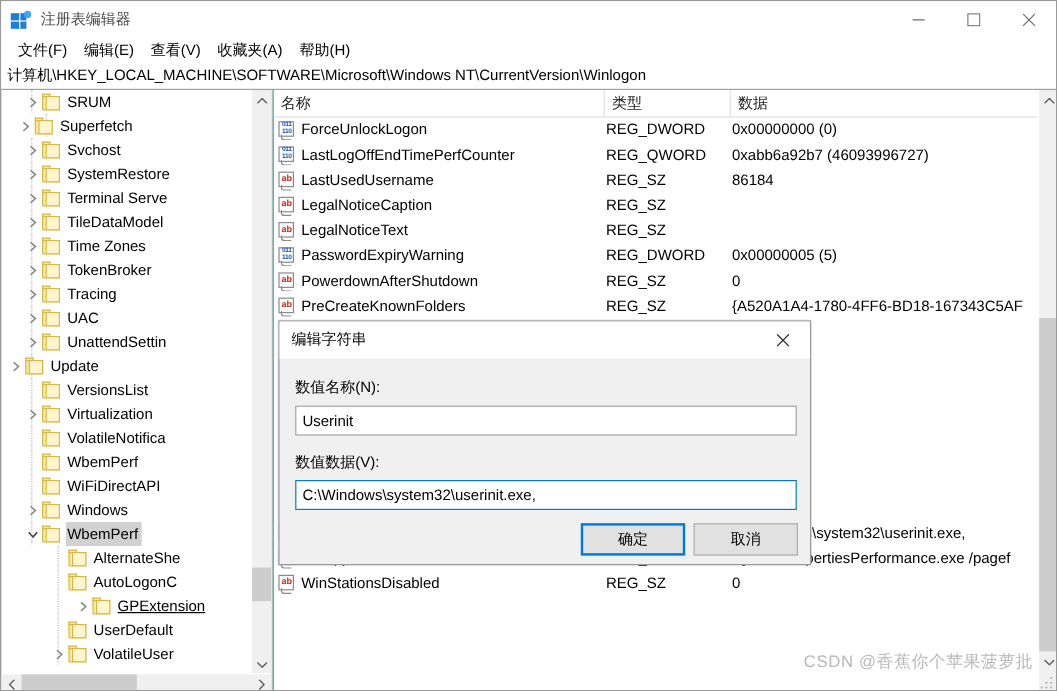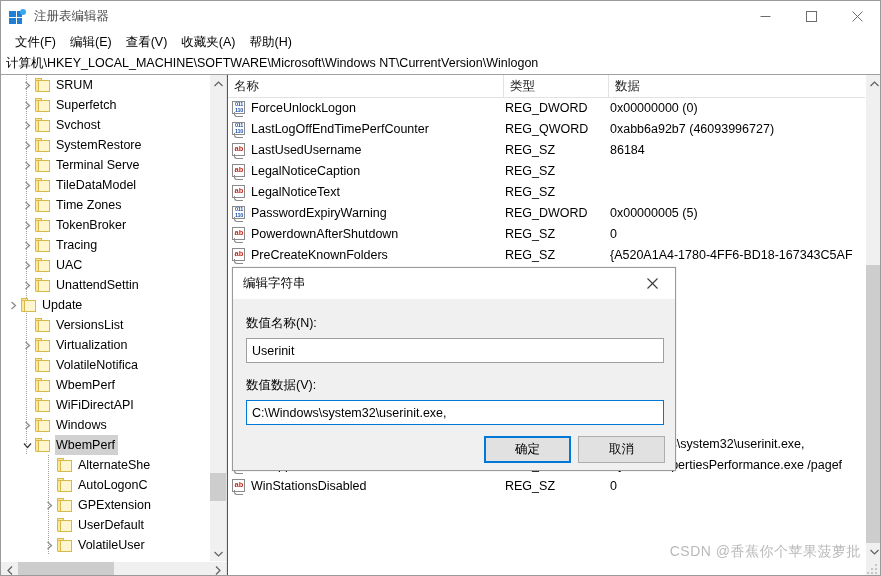--- a/index.html
+++ b/index.html
@@ -509,21 +509,21 @@
                   <path d="M2.5 1 L6.5 4.5 L2.5 8" fill="none" stroke="#8b8b8b" stroke-width="1.3"></path>
                 </svg>
               </div>
               <div class="folder">
                 <div class="tab"></div>
                 <div class="body"></div>
                 <div class="flap"></div>
               </div>
               <span class="tree-label">SRUM</span>
             </div>
-            <div class="tree-row" style="padding-left: 18px;">
+            <div class="tree-row" style=" margin-left: 12px;">
               <div class="dotline" style="left: 25px; top: 0px; height: 20px;"></div>
               <div class="twisty">
                 <svg width="9" height="9" viewBox="0 0 9 9">
                   <path d="M2.5 1 L6.5 4.5 L2.5 8" fill="none" stroke="#8b8b8b" stroke-width="1.3"></path>
                 </svg>
               </div>
               <div class="folder">
                 <div class="tab"></div>
                 <div class="body"></div>
                 <div class="flap"></div>
@@ -765,21 +765,21 @@
             <div class="tree-row" style="padding-left: 40px;">
               <div class="dotline" style="left: 47px; top: 0px; height: 20px;"></div>
               <div class="twisty"></div>
               <div class="folder">
                 <div class="tab"></div>
                 <div class="body"></div>
                 <div class="flap"></div>
               </div>
               <span class="tree-label">AutoLogonC</span>
             </div>
-            <div class="tree-row" style="padding-left: 40px;">
+            <div class="tree-row" style="padding-left: 60px; text-decoration: underline;">
               <div class="dotline" style="left: 47px; top: 0px; height: 20px;"></div>
               <div class="twisty">
                 <svg width="9" height="9" viewBox="0 0 9 9">
                   <path d="M2.5 1 L6.5 4.5 L2.5 8" fill="none" stroke="#8b8b8b" stroke-width="1.3"></path>
                 </svg>
               </div>
               <div class="folder">
                 <div class="tab"></div>
                 <div class="body"></div>
                 <div class="flap"></div>

